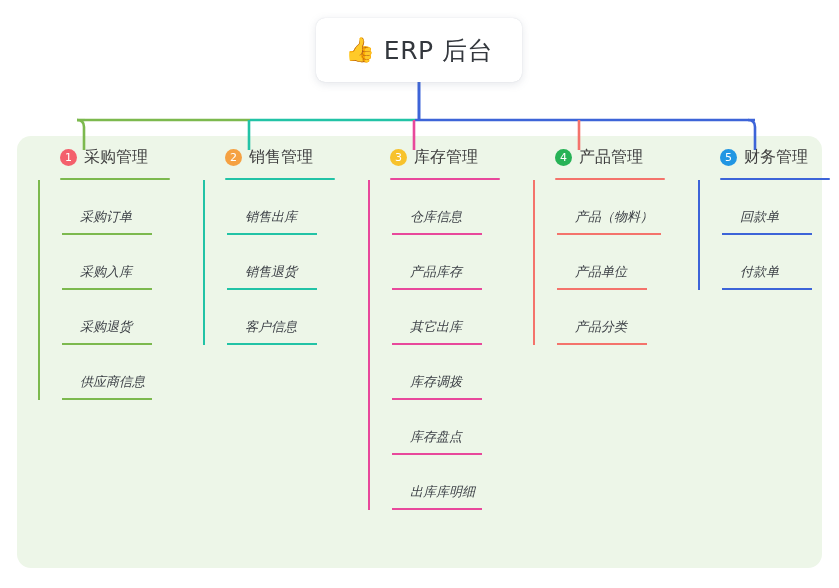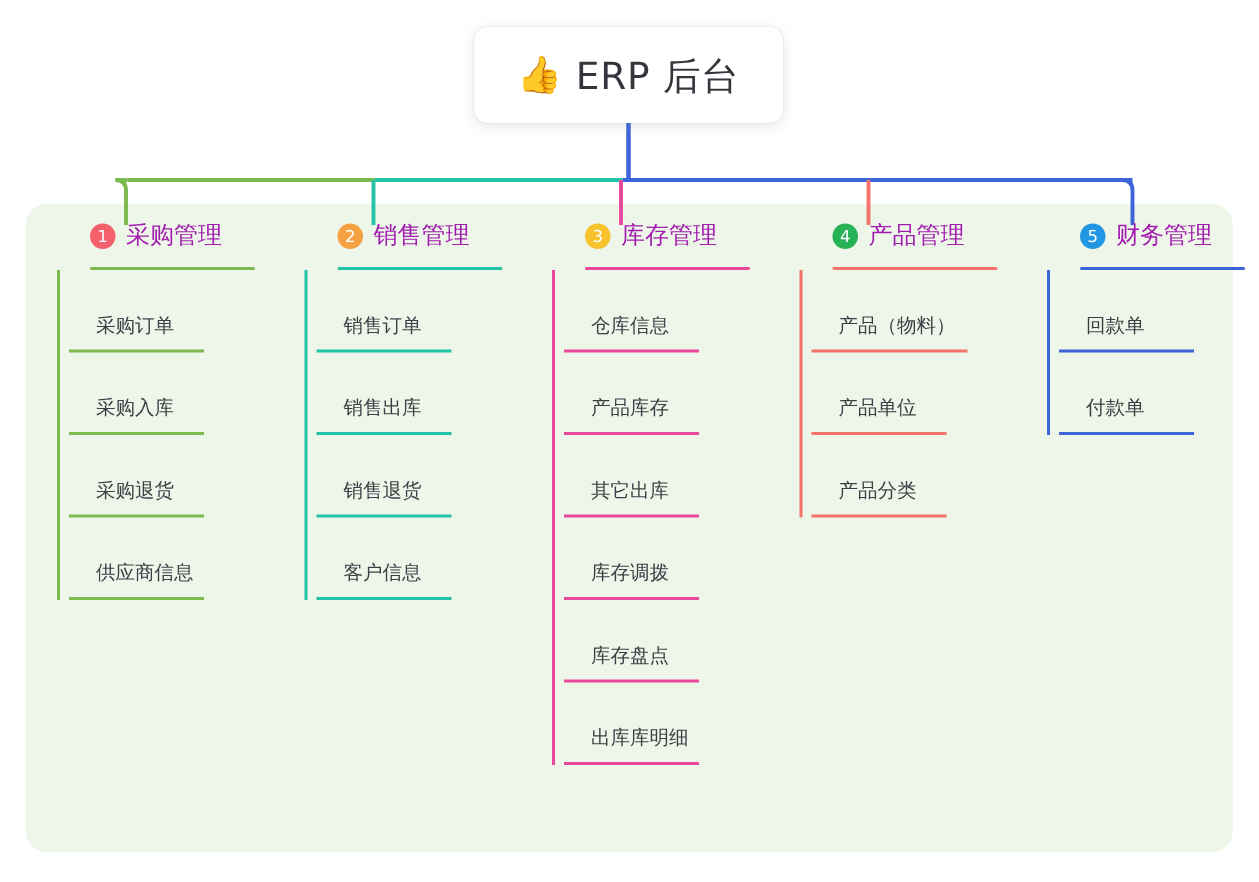--- a/index.html
+++ b/index.html
@@ -97,34 +97,35 @@
     border-radius: 50%;
     color: #ffffff;
     font-size: 11px;
     line-height: 17px;
     text-align: center;
     font-family: "DejaVu Sans", sans-serif;
     flex: 0 0 auto;
   }
   .col-title {
     font-size: 16px;
-    color: #a21caf;
+    color: #404040;
     white-space: nowrap;
     font-family: "DejaVu Sans", "Liberation Sans", sans-serif;
   }
   .col-rule {
     height: 2px;
     margin-top: 9px;
     border-radius: 1px;
   }
 
   .leaves {
     position: relative;
     margin-top: 0;
-    padding-left: 8px;
+    padding-left: 24px;
+    font-style: italic;
   }
   .leaf {
     position: relative;
     height: 55px;
   }
   .leaf-text {
     position: absolute;
     left: 18px;
     bottom: 9px;
     font-size: 13px;
@@ -206,24 +207,20 @@
       <div class="column" style="left: 203px;">
         <div class="col-head">
           <span class="badge" style="background: rgb(245, 161, 66);">2</span>
           <span class="col-title">销售管理</span>
         </div>
         <div class="col-rule" style="background: rgb(34, 195, 166); width: 110px; margin-left: 22px;"></div>
         <div class="leaves">
           <div class="leaf-spine" style="background: rgb(34, 195, 166);"></div>
           <div class="leaf">
             <div class="leaf-underline" style="background: rgb(34, 195, 166); width: 90px;"></div>
-            <span class="leaf-text">销售订单</span>
-          </div>
-          <div class="leaf">
-            <div class="leaf-underline" style="background: rgb(34, 195, 166); width: 90px;"></div>
             <span class="leaf-text">销售出库</span>
           </div>
           <div class="leaf">
             <div class="leaf-underline" style="background: rgb(34, 195, 166); width: 90px;"></div>
             <span class="leaf-text">销售退货</span>
           </div>
           <div class="leaf">
             <div class="leaf-underline" style="background: rgb(34, 195, 166); width: 90px;"></div>
             <span class="leaf-text">客户信息</span>
           </div>

